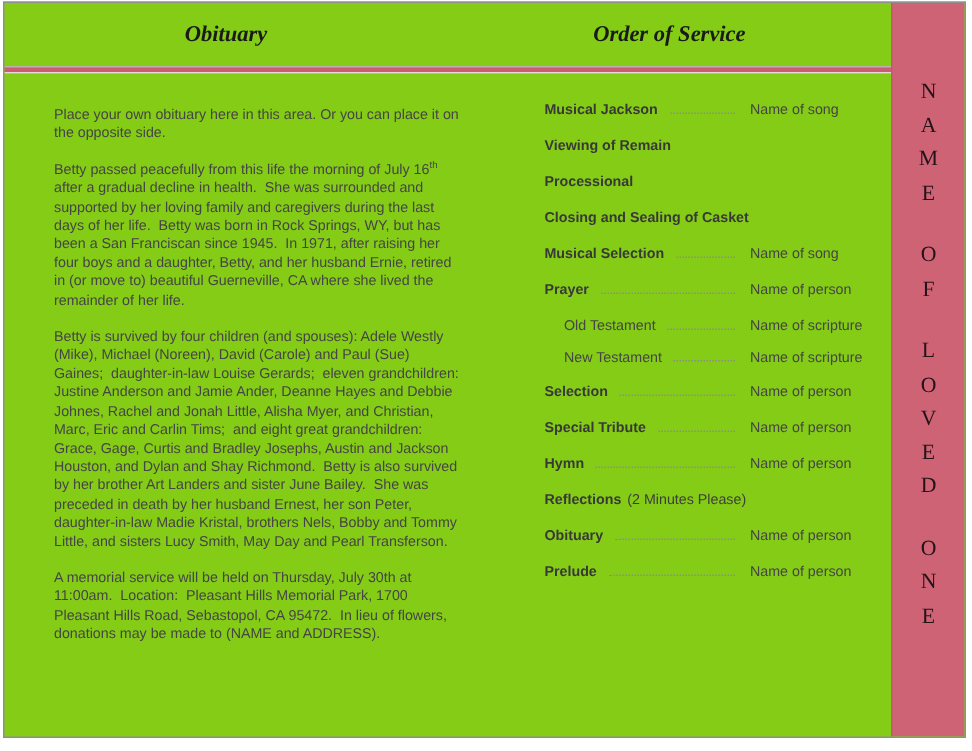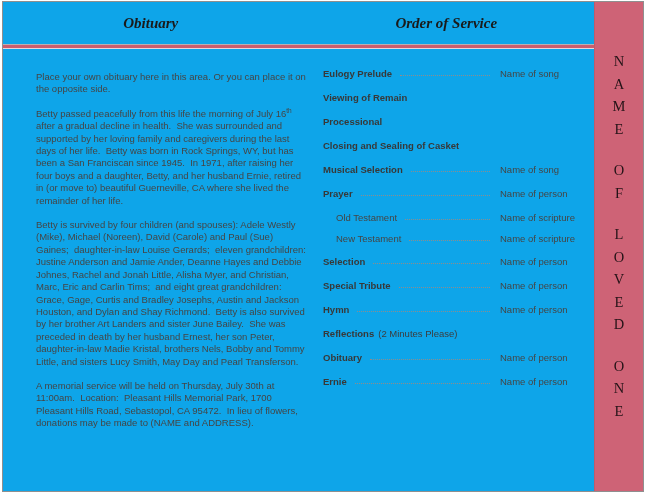--- a/index.html
+++ b/index.html
@@ -4,21 +4,21 @@
 <style>
   html,body { margin:0; padding:0; }
   body {
     width:648px; height:501px; position:relative;
     background:#ffffff;
     font-family:"Liberation Sans", sans-serif;
     -webkit-font-smoothing:antialiased;
   }
   .page {
     position:absolute; left:2px; top:1px; width:642px; height:491px;
-    border:1px solid #8f8f8f; background:#0ea5e9; box-sizing:border-box;
+    border:1px solid #8f8f8f; background:#84cc16; box-sizing:border-box;
     overflow:hidden;
   }
   .sidebar {
     position:absolute; top:0; right:0; width:49px; height:100%;
     background:#ce6376; border-left:1px solid #b9barkred;
     border-left:1px solid #c05a6c;
     display:flex; flex-direction:column; align-items:center;
     padding-top:48px; box-sizing:border-box;
   }
   .sidebar .word { display:flex; flex-direction:column; align-items:center; margin-bottom:19px; }
@@ -38,20 +38,21 @@
   .header .title.right { width:50%; }
   .divider {
     position:absolute; left:0; top:42px; right:49px; height:5px;
     background:#cb5e6e;
     border-top:1px solid #b9b0b2; border-bottom:1px solid #e7d7da;
     box-sizing:border-box;
   }
   .content {
     position:absolute; left:0; top:47px; right:49px; bottom:0;
     display:flex;
+    gap:40px;
   }
   .left-col {
     box-sizing:border-box; width:318px; padding:22px 14px 0 33px;
   }
   .para {
     font-size:9.5px; line-height:12.4px; color:#454545;
     margin:0 0 12px 0; white-space:pre-wrap;
   }
   .para sup { font-size:6.5px; line-height:0; }
   .right-col {
@@ -89,21 +90,21 @@
     <div class="left-col">
       <p class="para">Place your own obituary here in this area. Or you can place it on the opposite side.</p>
       <p class="para"><span>Betty passed peacefully from this life the morning of July 16</span><sup>th</sup><span> after a gradual decline in health.  She was surrounded and supported by her loving family and caregivers during the last days of her life.  Betty was born in Rock Springs, WY, but has been a San Franciscan since 1945.  In 1971, after raising her four boys and a daughter, Betty, and her husband Ernie, retired in (or move to) beautiful Guerneville, CA where she lived the remainder of her life.</span></p>
       <p class="para">Betty is survived by four children (and spouses): Adele Westly (Mike), Michael (Noreen), David (Carole) and Paul (Sue) Gaines;  daughter-in-law Louise Gerards;  eleven grandchildren: Justine Anderson and Jamie Ander, Deanne Hayes and Debbie Johnes, Rachel and Jonah Little, Alisha Myer, and Christian, Marc, Eric and Carlin Tims;  and eight great grandchildren: Grace, Gage, Curtis and Bradley Josephs, Austin and Jackson Houston, and Dylan and Shay Richmond.  Betty is also survived by her brother Art Landers and sister June Bailey.  She was preceded in death by her husband Ernest, her son Peter, daughter-in-law Madie Kristal, brothers Nels, Bobby and Tommy Little, and sisters Lucy Smith, May Day and Pearl Transferson.</p>
       <p class="para">A memorial service will be held on Thursday, July 30th at 11:00am.  Location:  Pleasant Hills Memorial Park, 1700 Pleasant Hills Road, Sebastopol, CA 95472.  In lieu of flowers, donations may be made to (NAME and ADDRESS).</p>
     </div>
 
     <div class="right-col" id="service-list">
 
     <div class="svc-row">
-          <span class="svc-label">Eulogy Prelude</span>
+          <span class="svc-label">Musical Jackson</span>
           <span class="svc-dots"></span>
           <span class="svc-value">Name of song</span>
         </div>
         <div class="svc-row">
           <span class="svc-label">Viewing of Remain</span>
         </div>
         <div class="svc-row">
           <span class="svc-label">Processional</span>
         </div>
         <div class="svc-row">
@@ -147,21 +148,21 @@
         <div class="svc-row">
           <span class="svc-label">Reflections</span>
           <span class="svc-suffix">(2 Minutes Please)</span>
         </div>
         <div class="svc-row">
           <span class="svc-label">Obituary</span>
           <span class="svc-dots"></span>
           <span class="svc-value">Name of person</span>
         </div>
         <div class="svc-row">
-          <span class="svc-label">Ernie</span>
+          <span class="svc-label">Prelude</span>
           <span class="svc-dots"></span>
           <span class="svc-value">Name of person</span>
         </div>
       </div>
 
   </div>
 
   <div class="sidebar" id="sidebar-bar">
 
   <div class="word">

